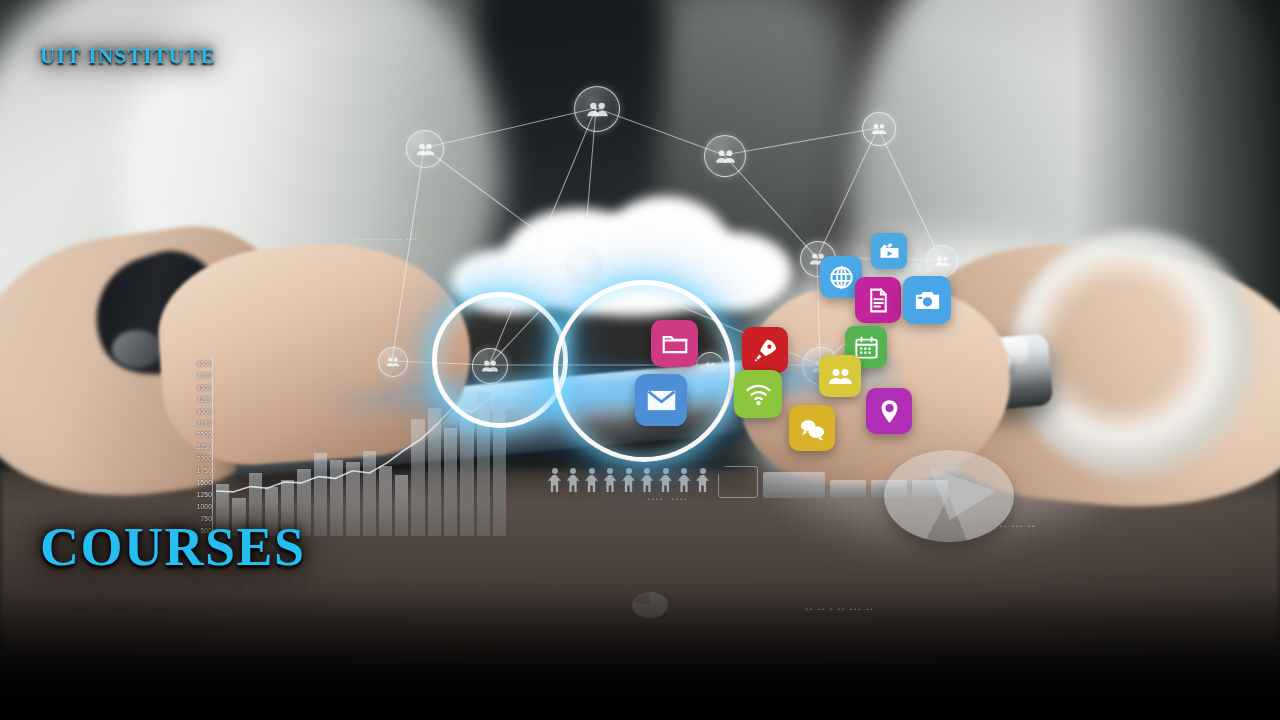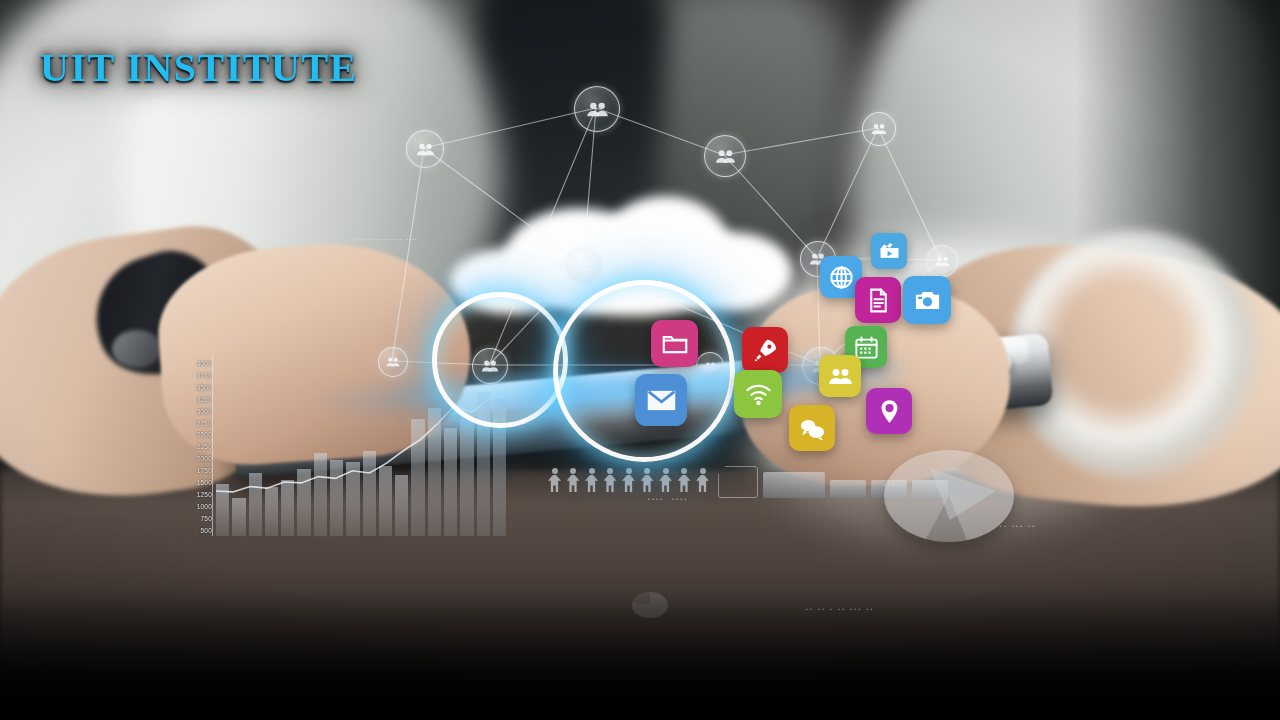--- a/index.html
+++ b/index.html
@@ -244,21 +244,21 @@
   .app{
     position:absolute;border-radius:22%;
     display:flex;align-items:center;justify-content:center;
     box-shadow:0 4px 12px rgba(0,0,0,.35);
   }
 
   
   .logo{
     position:absolute;left:40px;top:44px;
     font-family:"Liberation Serif", serif;font-weight:700;
-    font-size:40px;letter-spacing:1.5px;color:#22bdf2;
+    font-size:21px;letter-spacing:1.5px;color:#22bdf2;
     text-shadow:0 0 9px rgba(0,0,0,.95),0 0 20px rgba(0,0,0,.9),0 0 34px rgba(0,0,0,.85),
                 0 2px 2px rgba(0,0,0,.9);
   }
   .headline{
     position:absolute;left:40px;top:520px;width:1140px;
     font-family:"Liberation Serif", serif;font-weight:700;
     font-size:54px;line-height:1.03;letter-spacing:1.5px;color:#24bef3;
     text-shadow:0 0 10px rgba(0,0,0,.98),0 0 24px rgba(0,0,0,.95),
                 0 0 46px rgba(0,0,0,.92),0 3px 3px rgba(0,0,0,.95);
   }
@@ -629,15 +629,16 @@
         </div>
       </div>
   </div>
 
   <div class="vignette"></div>
   <div class="bottomfade"></div>
 
   <div class="logo">UIT INSTITUTE</div>
 
   <div class="headline">
+    <span class="l2">COURSES</span>
   </div>
 
 </div>
 
 </body></html>

